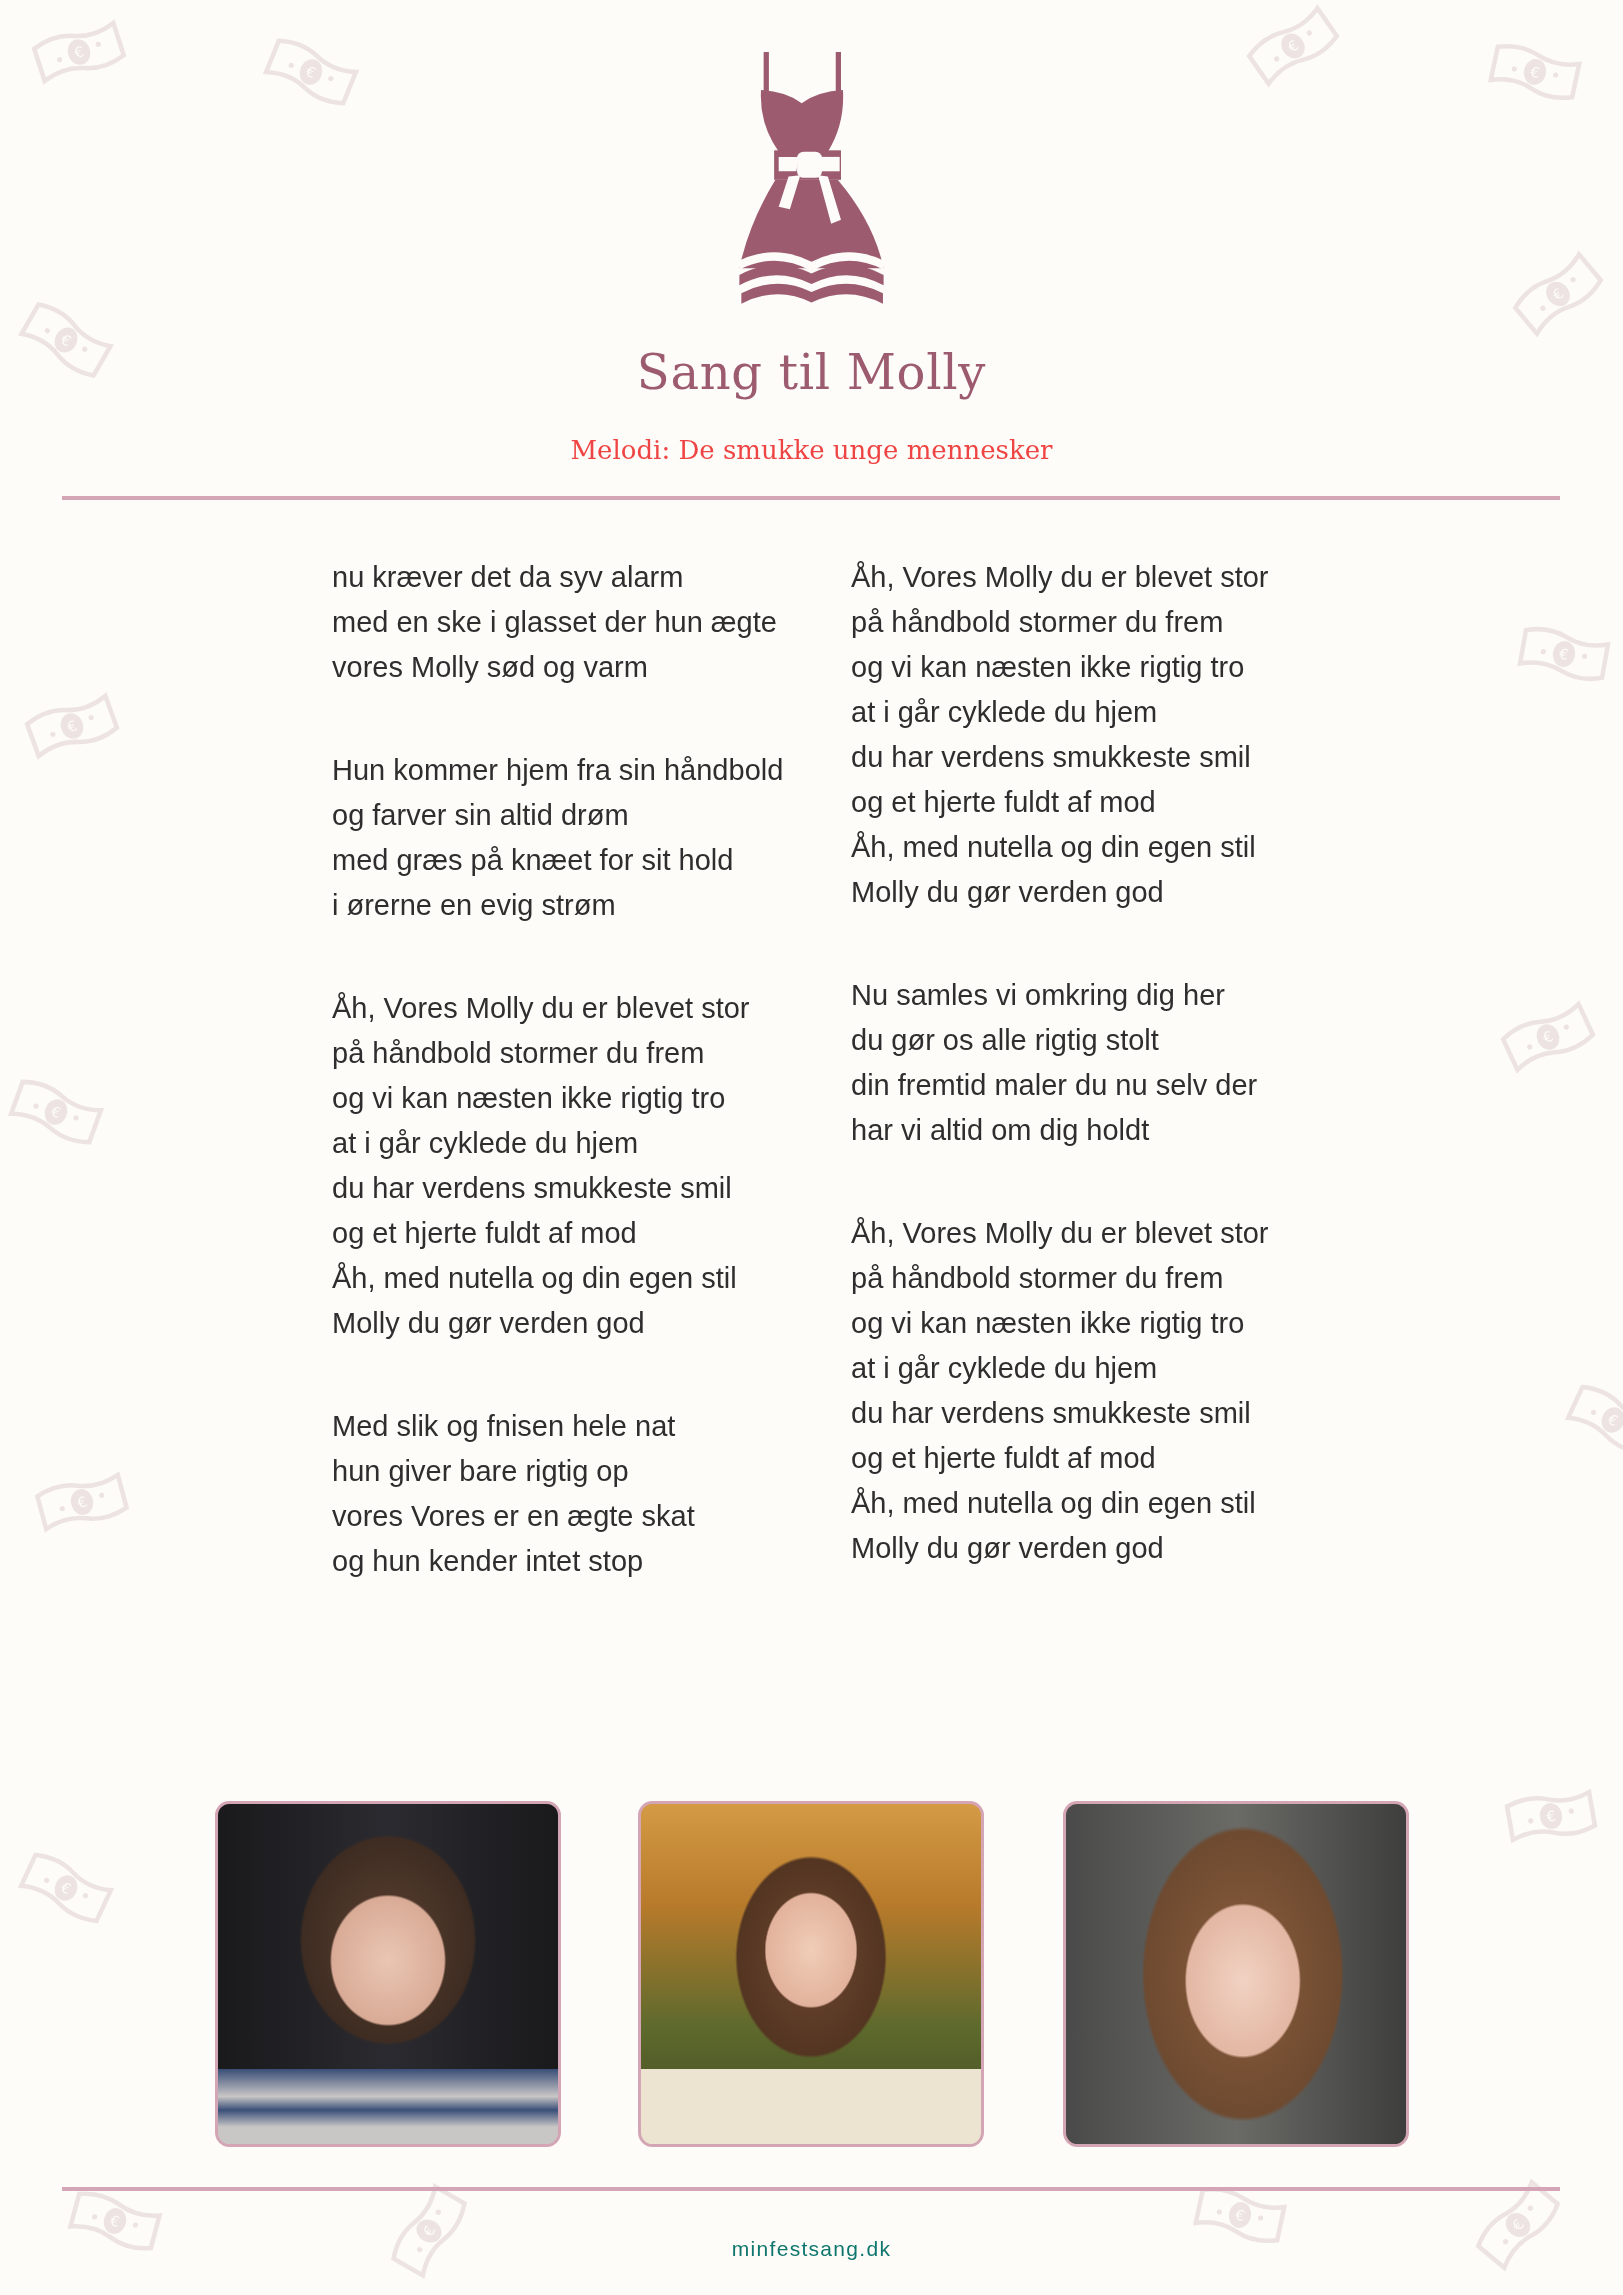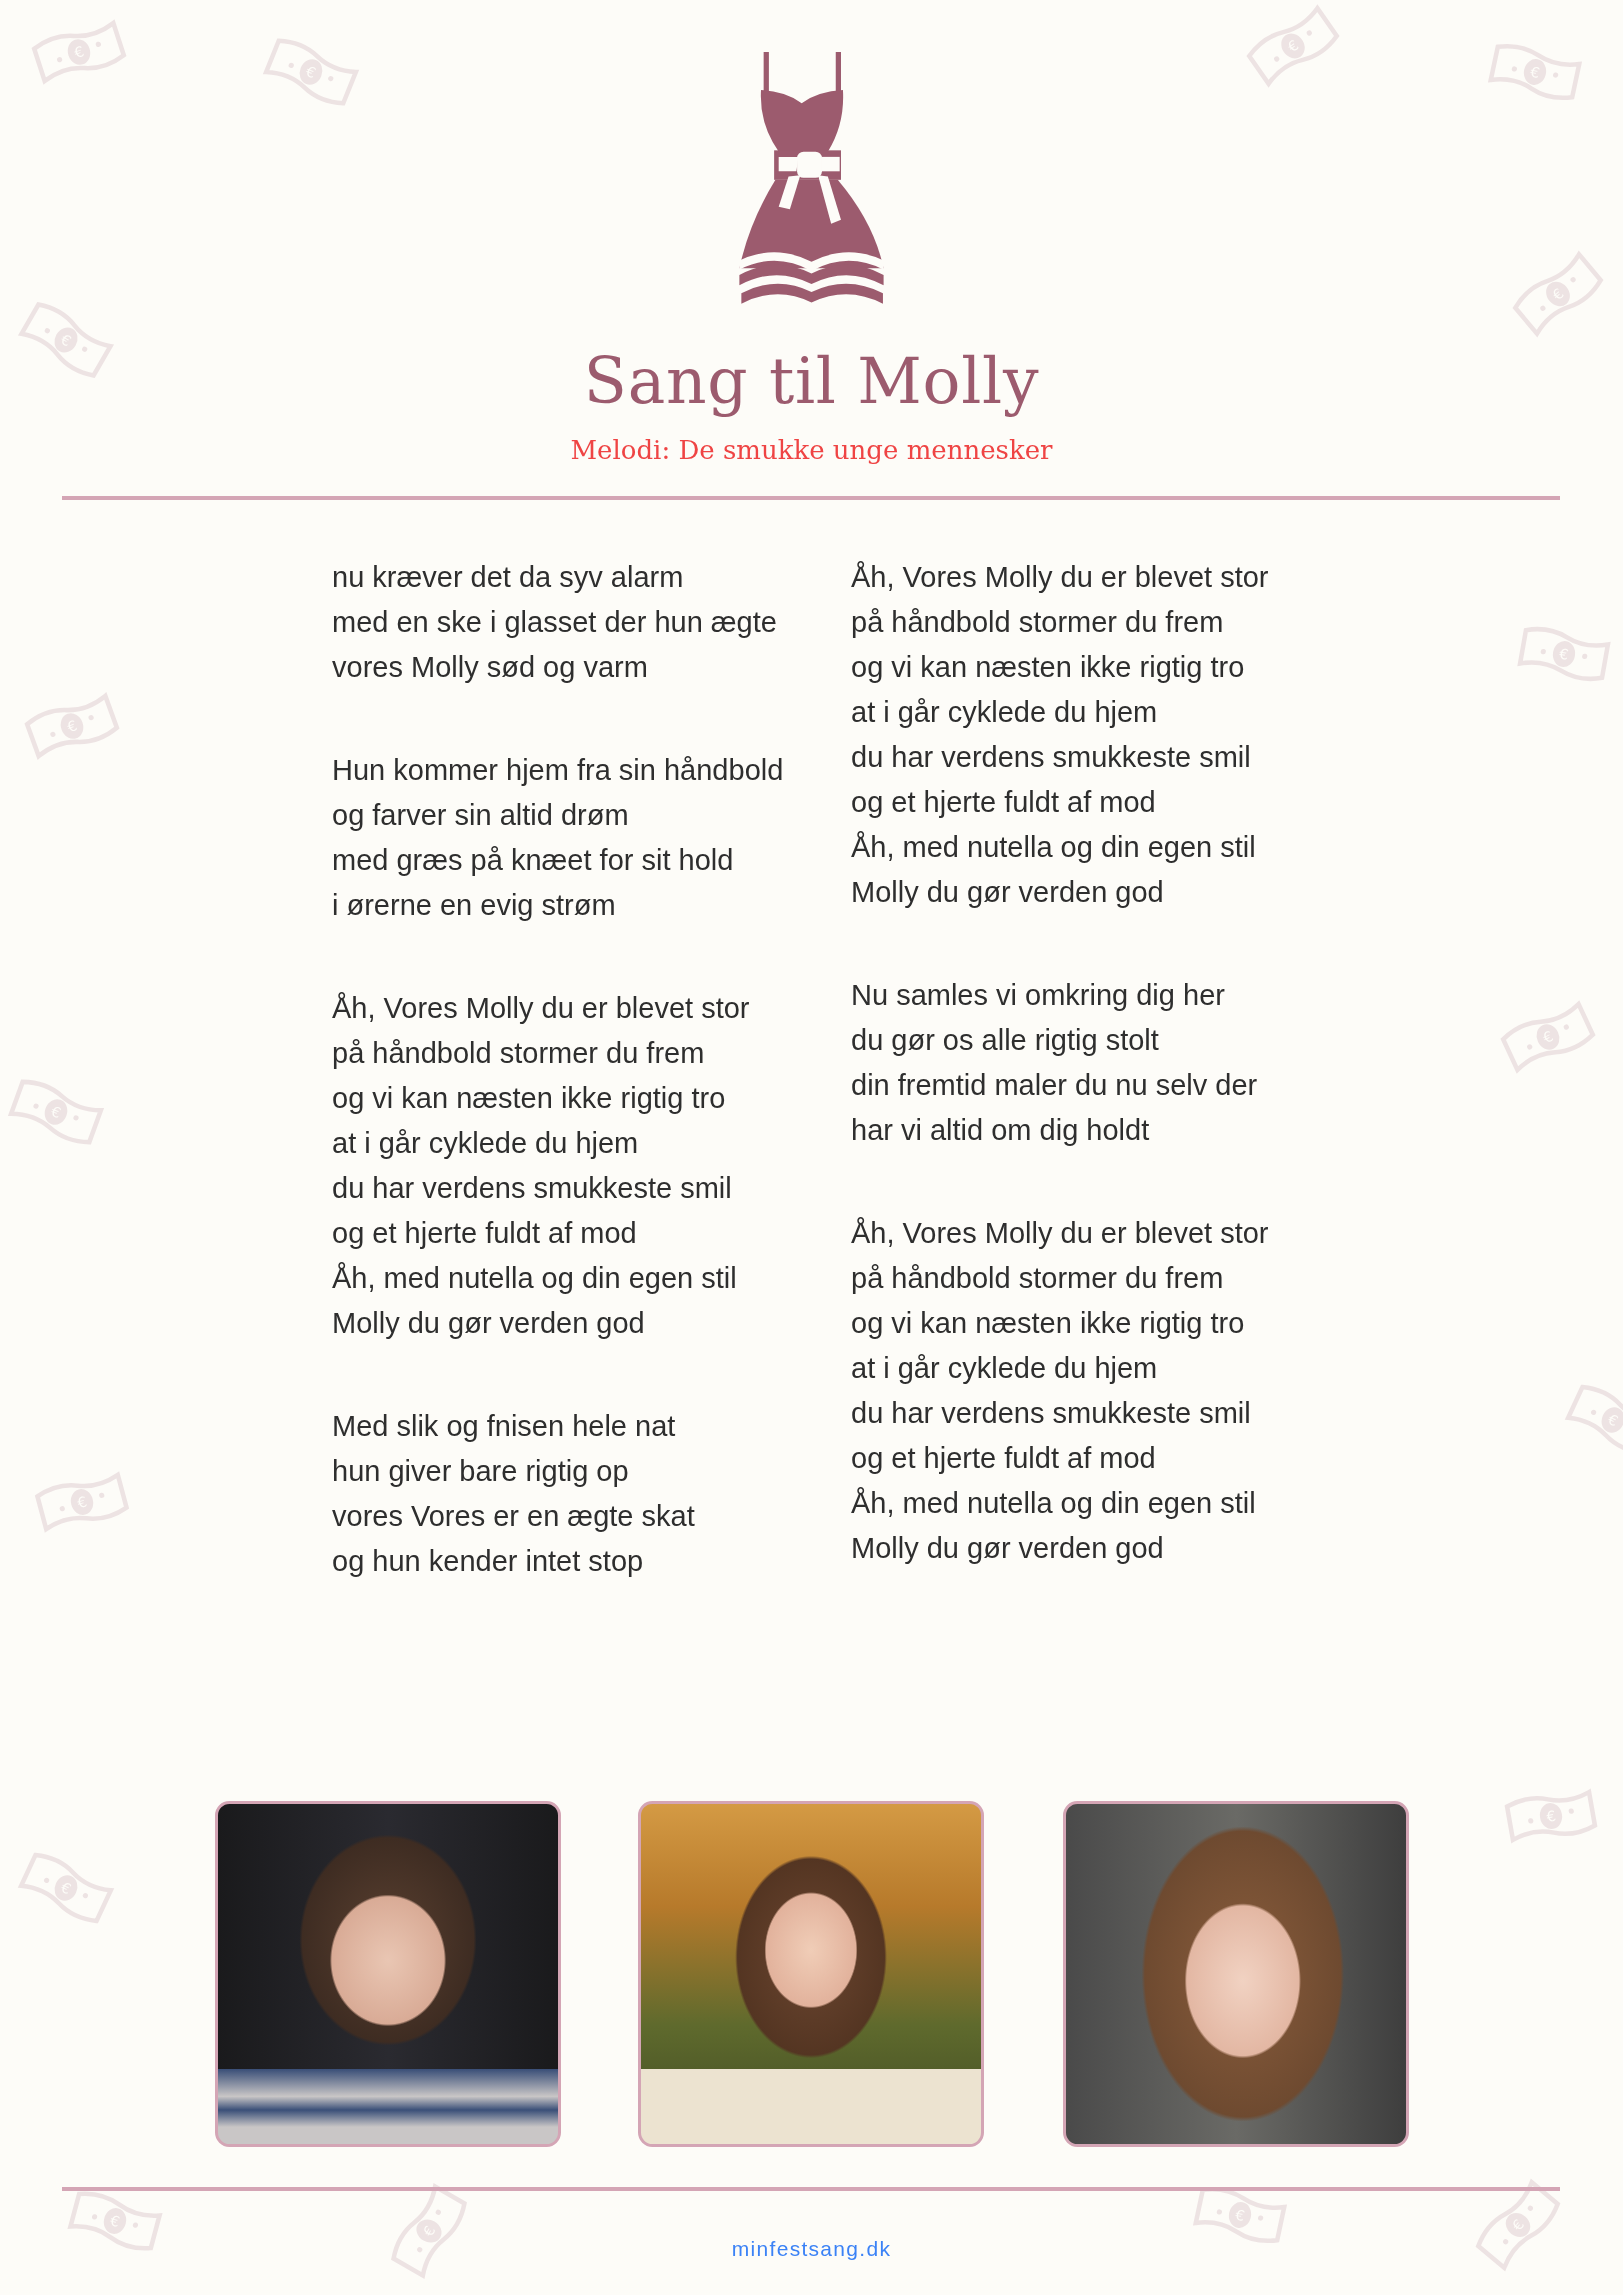--- a/index.html
+++ b/index.html
@@ -9,21 +9,21 @@
     font-family:"Liberation Sans", sans-serif;
     color:#2e2e2e;
   }
   .note { position:absolute; width:92px; height:52px; opacity:1; }
   .note svg { width:100%; height:100%; display:block; }
 
   #dress { position:absolute; left:723px; top:52px; width:177px; height:255px; }
 
   #title {
     position:absolute; left:0; width:1623px; top:344px; text-align:center;
-    font-family:"DejaVu Serif", serif; font-size:63px; color:#9c5b6e;
+    font-family:"DejaVu Serif", serif; font-size:48px; color:#9c5b6e;
     letter-spacing:0.7px; line-height:1.2;
   }
   #subtitle {
     position:absolute; left:0; width:1623px; top:435px; text-align:center;
     font-family:"DejaVu Serif", serif; font-size:26px; color:#ef4444; line-height:1.2;
   }
   .rule { position:absolute; left:62px; width:1498px; height:3.9px; background:#d4a5b5; }
   #rule-top { top:496px; }
   #rule-bottom { top:2187px; }
 
@@ -48,21 +48,21 @@
       radial-gradient(ellipse 36% 48% at 50% 45%, #6b4630 0%, #543522 60%, transparent 62%),
       linear-gradient(180deg, transparent 78%, #ece3d0 78%),
       linear-gradient(180deg, #d49a44 0%, #b77a2b 30%, #5f6a2d 65%, #3f4a22 100%); }
   #photo-3 { left:1063px; background:
       radial-gradient(ellipse 30% 40% at 52% 52%, #f1d2c2 0%, #e3b7a3 55%, transparent 57%),
       radial-gradient(ellipse 48% 70% at 52% 50%, #8a5d3c 0%, #6e4a30 60%, transparent 62%),
       linear-gradient(90deg, #4a4a4a, #6a6a66 50%, #3e3e3e); }
 
   #footer {
     position:absolute; left:0; width:1623px; top:2237px; text-align:center;
-    font-size:21px; color:#3b82f6; letter-spacing:1.3px;
+    font-size:21px; color:#0f766e; letter-spacing:1.3px;
   }
 </style>
 </head>
 <body>
 
 <div id="notes-layer">
     <div class="note" style="left: 33px; top: 26px; transform: rotate(-18deg);">
       <svg viewBox="0 0 140 80" xmlns="http://www.w3.org/2000/svg">
         <path d="M6 14 Q40 2 70 14 Q100 26 134 14 L134 66 Q100 78 70 66 Q40 54 6 66Z" fill="none" stroke="#ede3e3" stroke-width="7"></path>
         <ellipse cx="70" cy="40" rx="17" ry="20" fill="#ede3e3"></ellipse>

